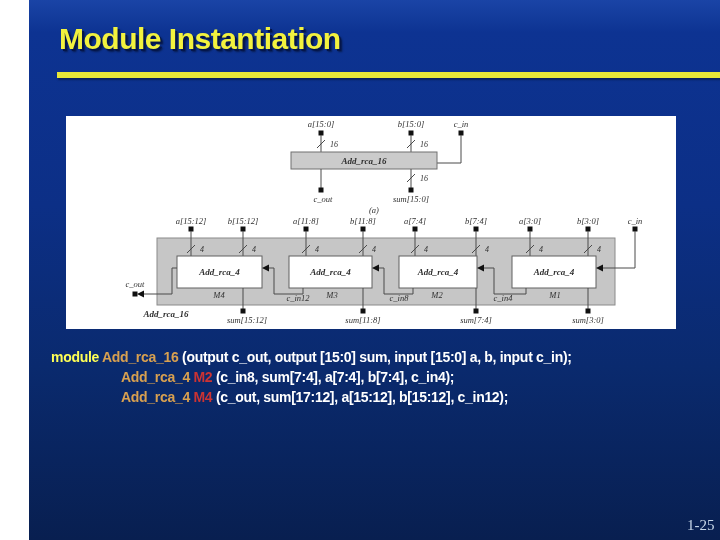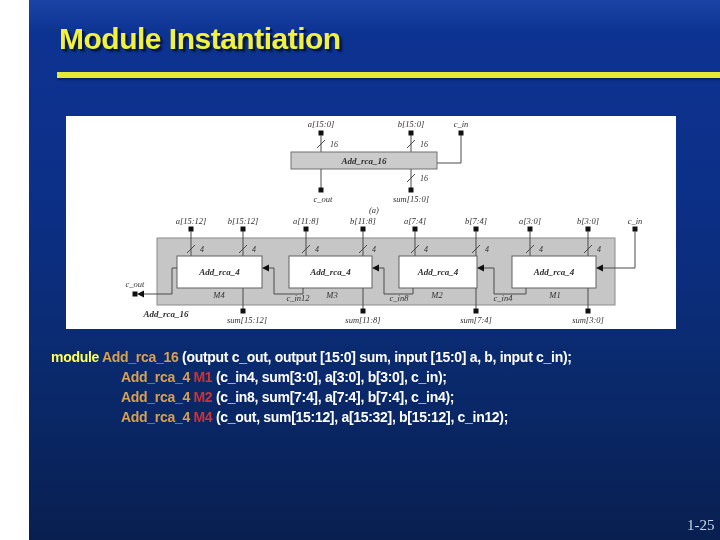--- a/index.html
+++ b/index.html
@@ -165,19 +165,18 @@
         <text class="sig mid" x="181" y="207">sum[15:12]</text>
         <text class="sig mid" x="297" y="207">sum[11:8]</text>
         <text class="sig mid" x="410" y="207">sum[7:4]</text>
         <text class="sig mid" x="522" y="207">sum[3:0]</text>
       </g>
     </svg>
   </div>
 
   <div class="code">
     <div class="ln"><span class="kw">module </span><span class="mod">Add_rca_16 </span><span class="plain">(output c_out, output [15:0] sum, input [15:0] a, b, input c_in);</span></div>
-    <div class="ln ind"><span class="mod">Add_rca_4 </span><span class="inst">M1 </span><span class="plain">(c_in4, sum[3:0], a[3:0], b[3:0], c_in);</span></div>
     <div class="ln ind"><span class="mod">Add_rca_4 </span><span class="inst">M2 </span><span class="plain">(c_in8, sum[7:4], a[7:4], b[7:4], c_in4);</span></div>
-    <div class="ln ind"><span class="mod">Add_rca_4 </span><span class="inst">M4 </span><span class="plain">(c_out, sum[15:12], a[15:32], b[15:12], c_in12);</span></div>
+    <div class="ln ind"><span class="mod">Add_rca_4 </span><span class="inst">M4 </span><span class="plain">(c_out, sum[17:12], a[15:12], b[15:12], c_in12);</span></div>
   </div>
 
   <div class="pageno">1-25</div>
 </div>
 
 </body></html>

